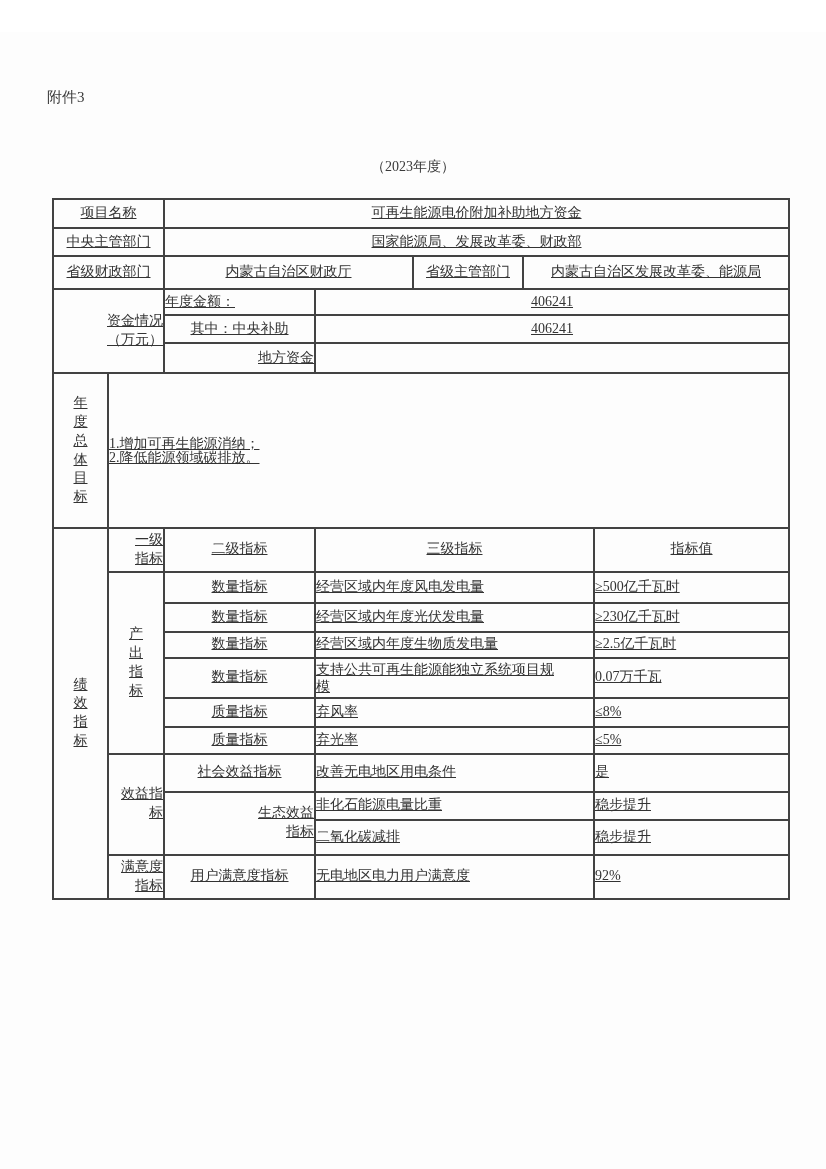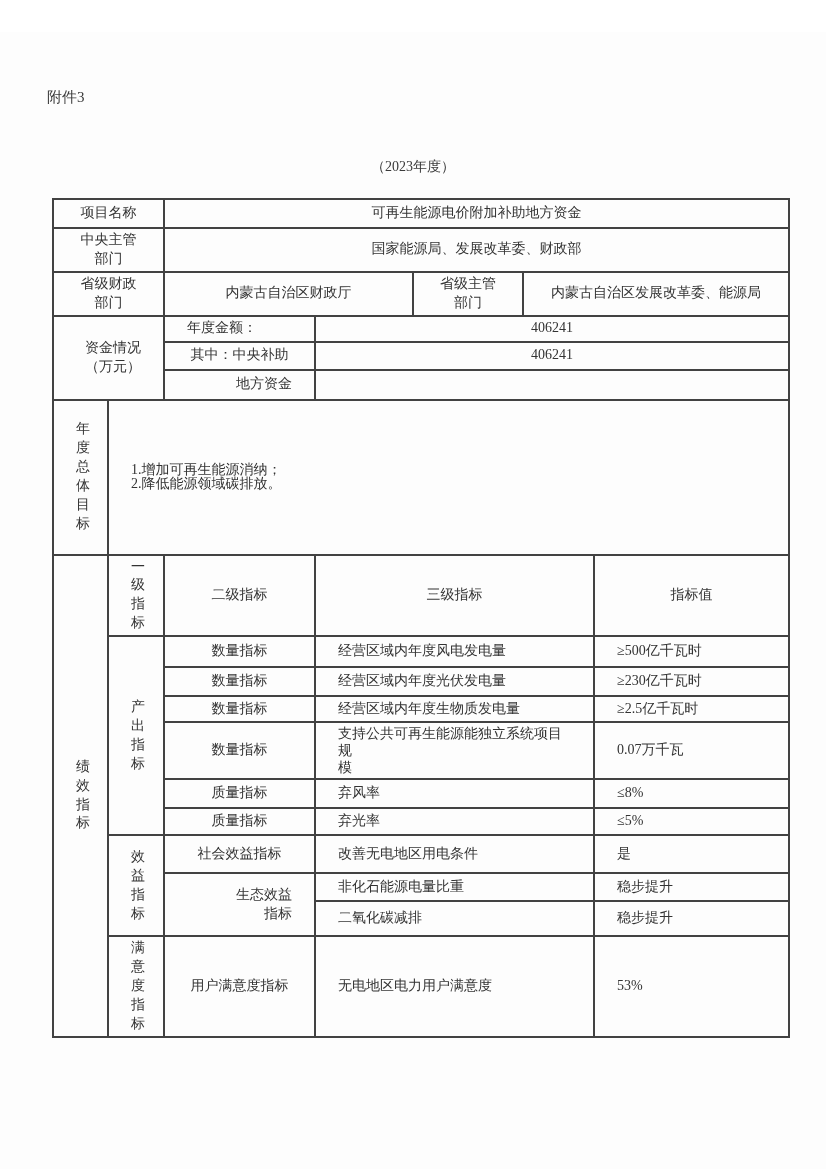--- a/index.html
+++ b/index.html
@@ -28,23 +28,24 @@
     text-align:center;font-size:14px;color:#3a3a3a;
   }
   .tbl-wrap{position:absolute;left:52px;top:166px;}
   table.main{
     border-collapse:collapse;table-layout:fixed;
     width:736px;
   }
   table.main td{
     border:2px solid #424242;
     font-size:14px;line-height:1.35;
-    padding:2px 22px;
+    padding:2px 0;
     vertical-align:middle;
     overflow:hidden;
+    text-decoration:underline;
   }
   td.c{text-align:center;padding:2px 2px;}
   td.l{text-align:left;}
   td.r{text-align:right;padding-right:7px;}
   td.pl{padding-left:7px;}
   .pre{white-space:pre-line;}
   td.v6{line-height:18px;text-align:center;}
   td.v4{line-height:25px;text-align:center;}
   td.v4s{line-height:19px;text-align:center;}
   td.two{line-height:17px;text-align:right;}
@@ -181,19 +182,19 @@
       <tr style="height:35px">
         <td class="l" colspan="3">二氧化碳减排</td>
         <td class="l">稳步提升</td>
       </tr>
 
       <tr style="height:40px">
         <td class="pre two">满意度
 指标</td>
         <td class="c">用户满意度指标</td>
         <td class="l" colspan="3">无电地区电力用户满意度</td>
-        <td class="l">53%</td>
+        <td class="l">92%</td>
       </tr>
 
     </tbody>
       </table>
   </div>
 </div>
 
 </body></html>

